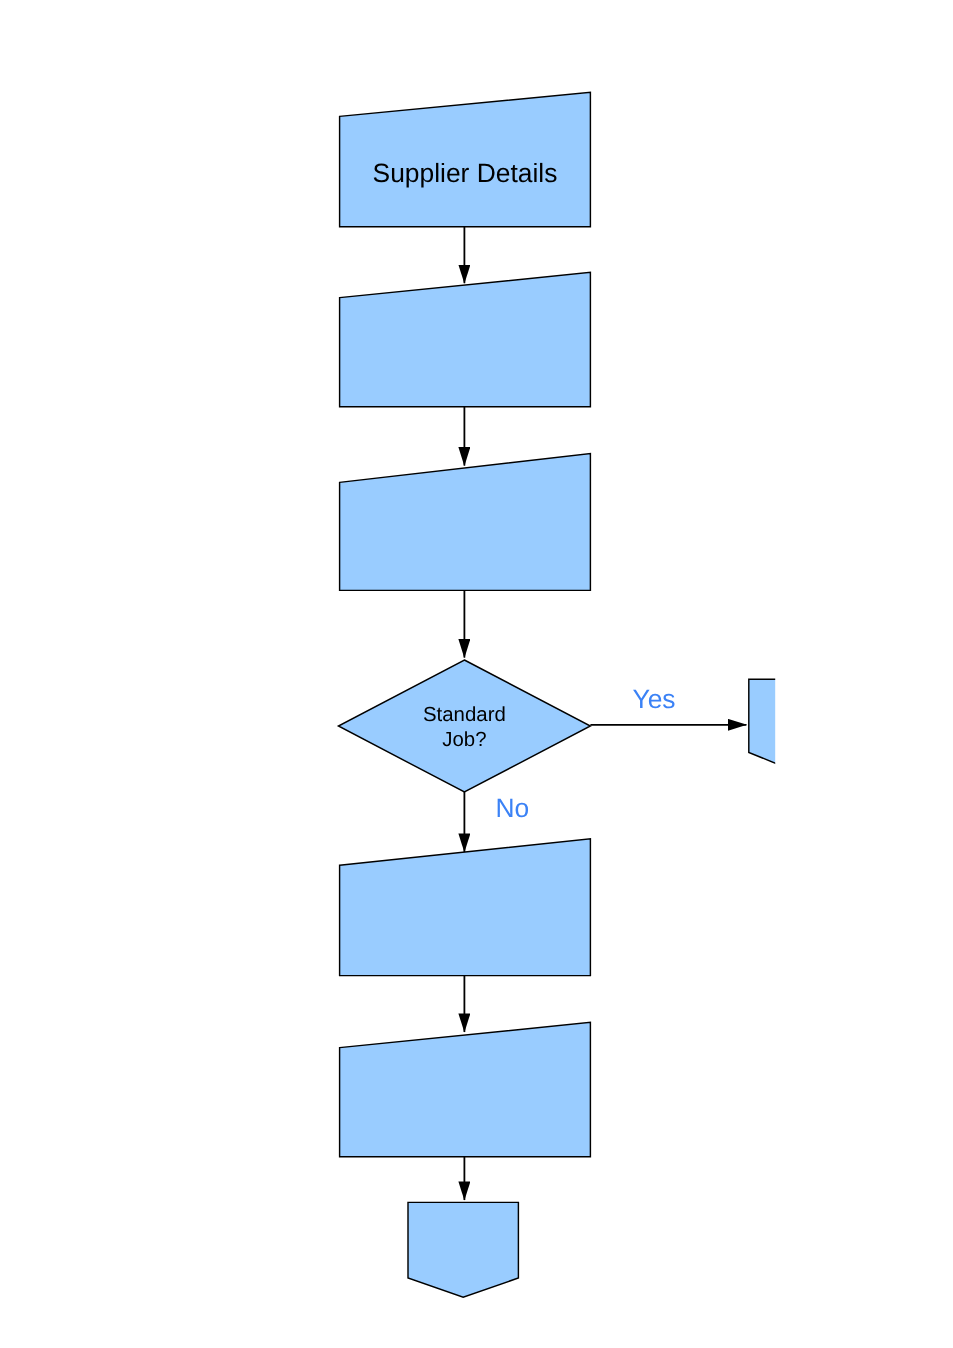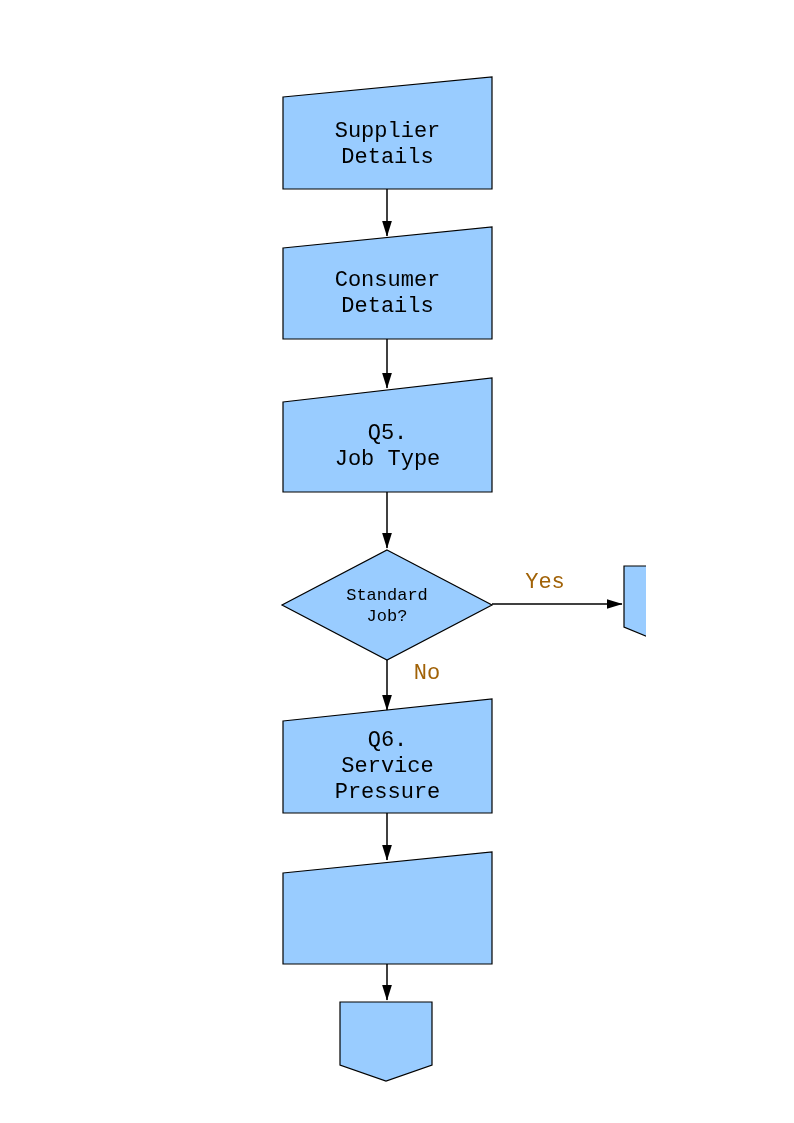--- a/index.html
+++ b/index.html
@@ -1,21 +1,21 @@
 <!DOCTYPE html>
 <html><head>
 <meta charset="utf-8">
 <style>
   html, body { margin: 0; padding: 0; background: #ffffff; }
   #canvas {
     position: relative;
     width: 646px;
     height: 1123px;
     background: #ffffff;
-    font-family: Liberation Mono, monospace;
+    font-family: Liberation Sans, sans-serif;
     overflow: hidden;
   }
   #flow-svg { position: absolute; left: 0; top: 0; }
   #flow-svg polygon { stroke: #000000; stroke-width: 1.2; }
   #flow-svg line { stroke: #000000; stroke-width: 1.5; }
   .node-label {
     position: absolute;
     display: flex;
     align-items: center;
     justify-content: center;
@@ -23,21 +23,21 @@
     white-space: pre-line;
     font-size: 22px;
     line-height: 26px;
     color: #000000;
   }
   .decision-text { font-size: 17px; line-height: 21px; }
   .edge-label {
     position: absolute;
     font-size: 22px;
     line-height: 24px;
-    color: #a16207;
+    color: #3b82f6;
     white-space: nowrap;
   }
   .yes-pos { left: 510px; top: 571px; width: 70px; text-align: center; }
   .no-pos  { left: 397px; top: 662px; width: 60px; text-align: center; }
 </style>
 </head>
 <body>
 
 <div id="canvas">
 
@@ -61,32 +61,27 @@
     <line x1="387" y1="339" x2="387" y2="388" marker-end="url(#arrowhead)"></line>
     <line x1="387" y1="492" x2="387" y2="548" marker-end="url(#arrowhead)"></line>
     <line x1="492" y1="604" x2="622" y2="604" marker-end="url(#arrowhead)"></line>
     <line x1="387" y1="660" x2="387" y2="710" marker-end="url(#arrowhead)"></line>
     <line x1="387" y1="813" x2="387" y2="860" marker-end="url(#arrowhead)"></line>
     <line x1="387" y1="964" x2="387" y2="1000" marker-end="url(#arrowhead)"></line>
   </svg>
 
   <div class="node-label" style="left:283px; top:99px; width:209px; height:92px;">Supplier Details</div>
 
-  <div class="node-label" style="left:283px; top:249px; width:209px; height:90px;">Consumer Details</div>
 
-  <div class="node-label" style="left:283px; top:402px; width:209px; height:90px;">Q5.
-Job Type</div>
 
   <div class="node-label decision-text" style="left:282px; top:552px; width:210px; height:108px;text-align:center;">Standard
 Job?</div>
 
   <div class="node-label" style="left:624px; top:568px; width:78px; height:62px;">Q9</div>
 
-  <div class="node-label" style="left:283px; top:721px; width:209px; height:92px;">Q6.
-Service Pressure</div>
 
 
 
   <div class="edge-label yes-pos">Yes</div>
 
   <div class="edge-label no-pos">No</div>
 
 </div>
 
 </body></html>

